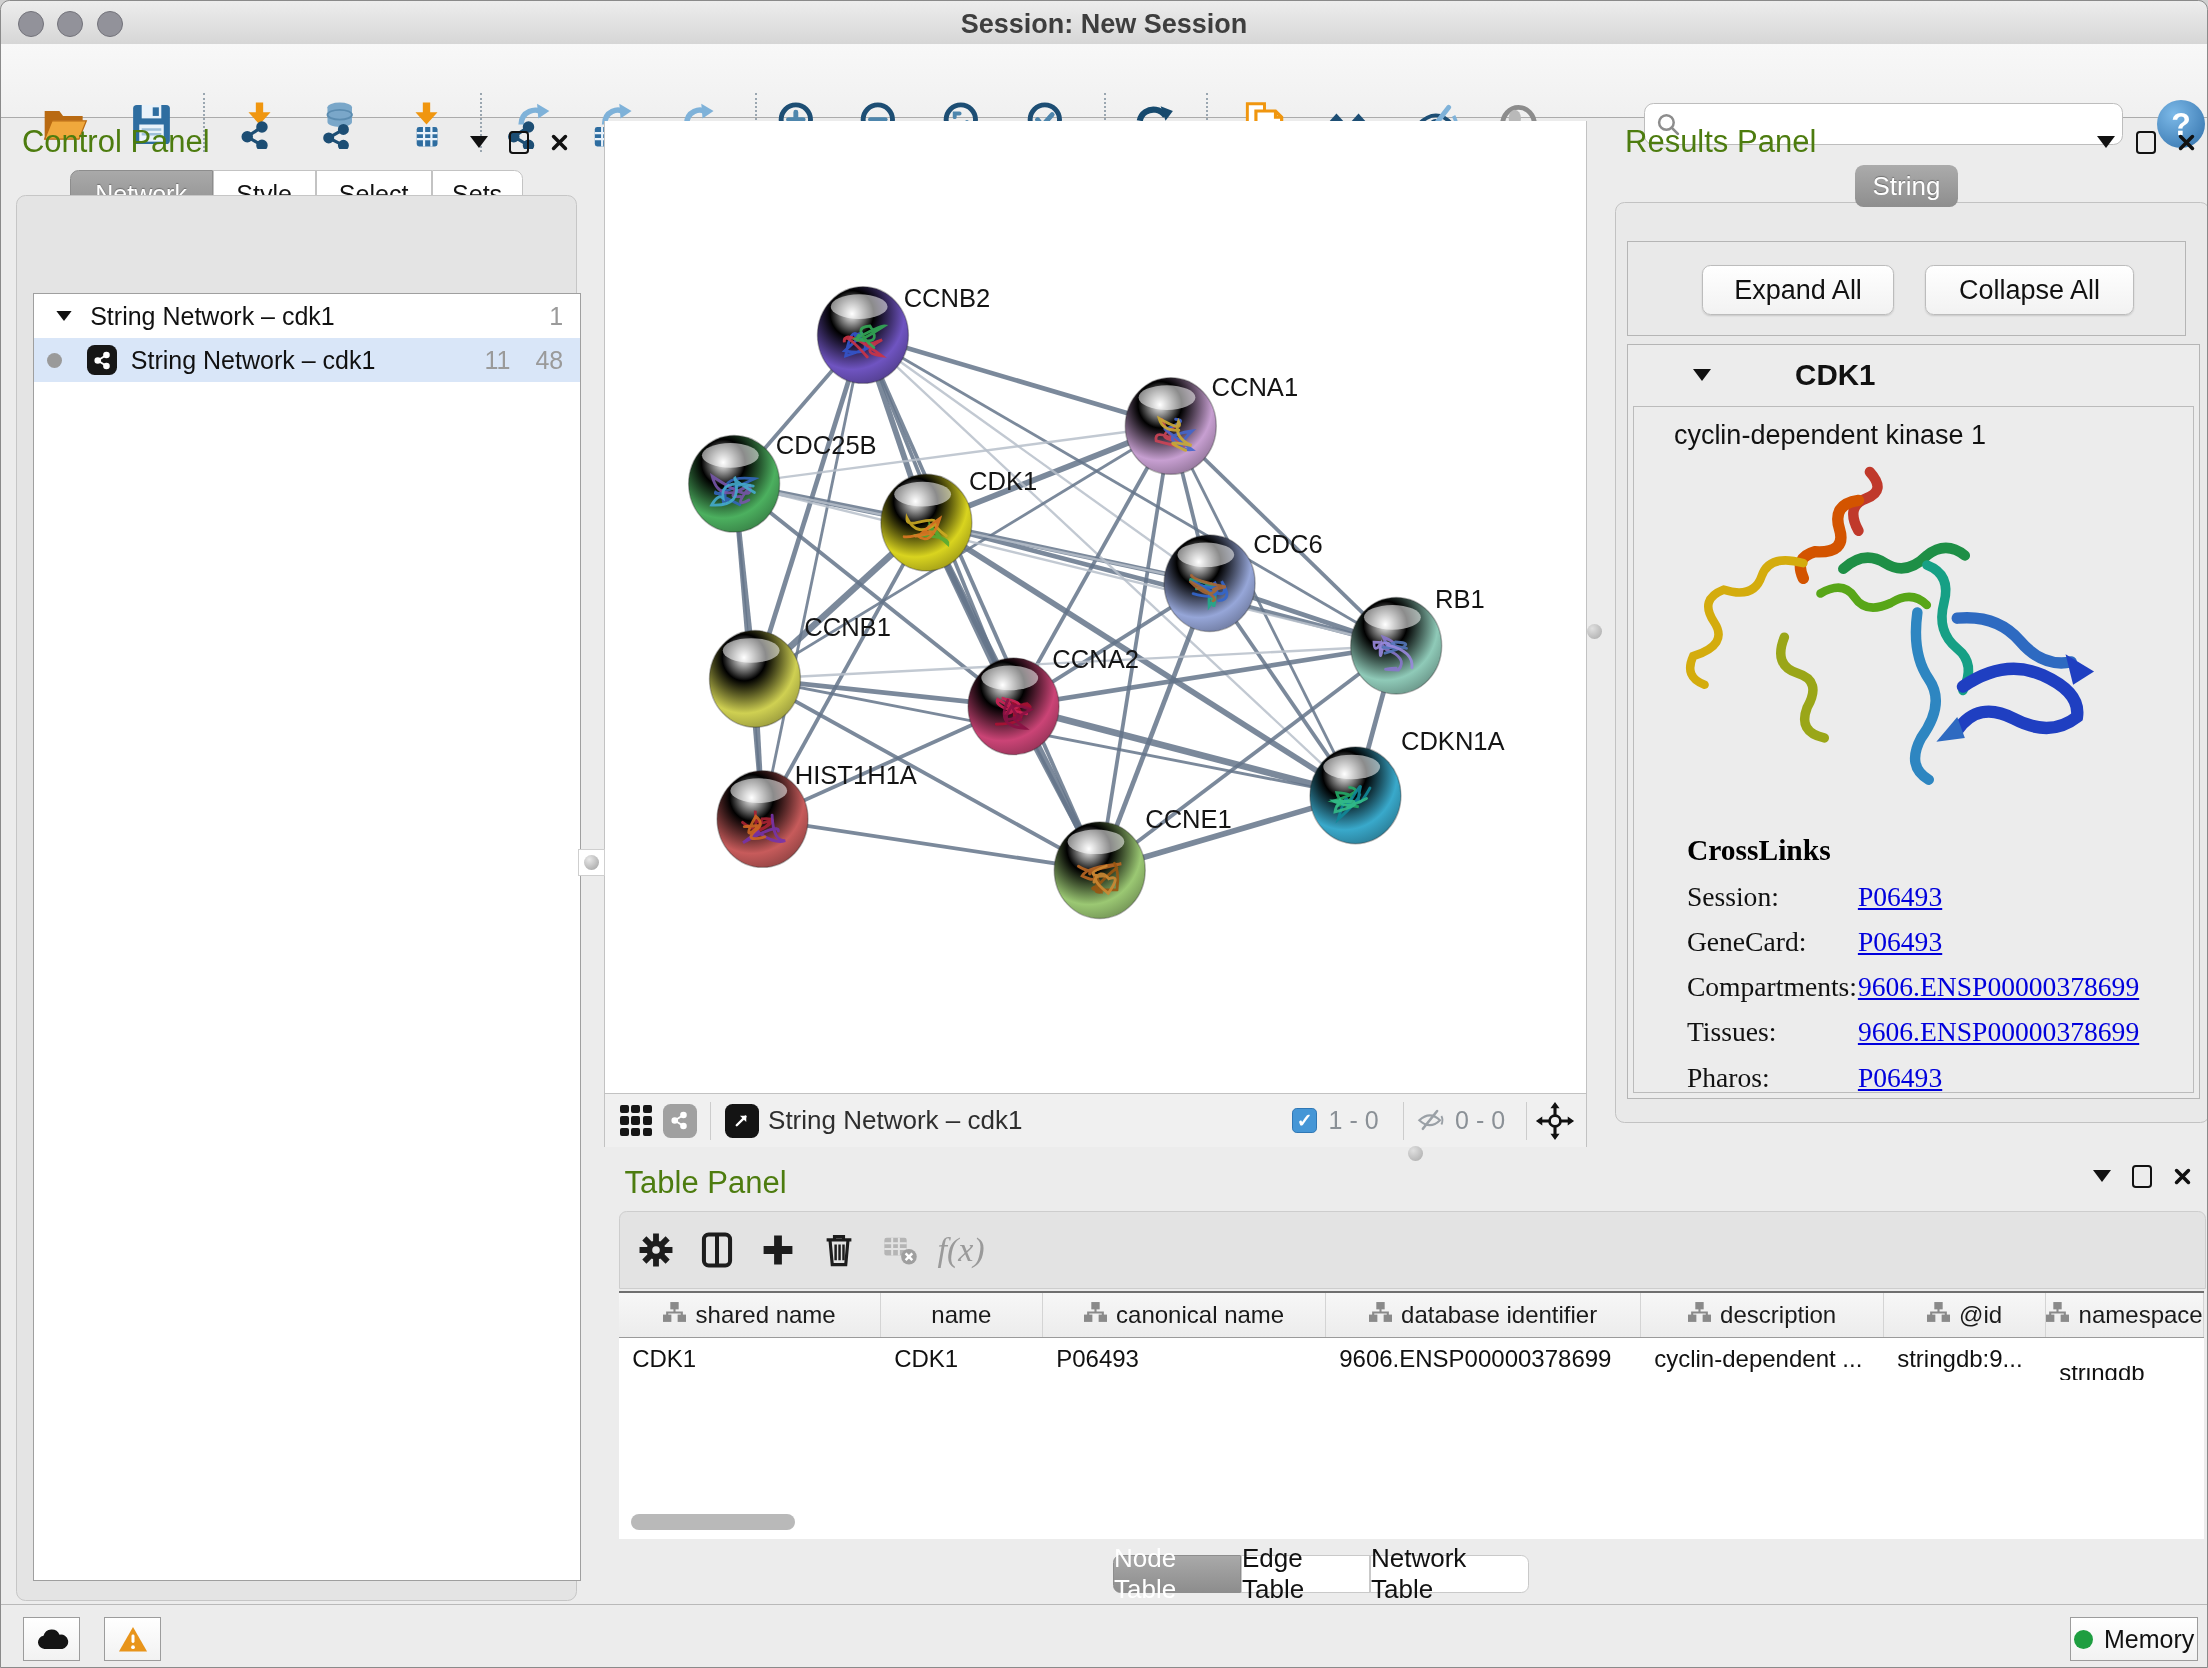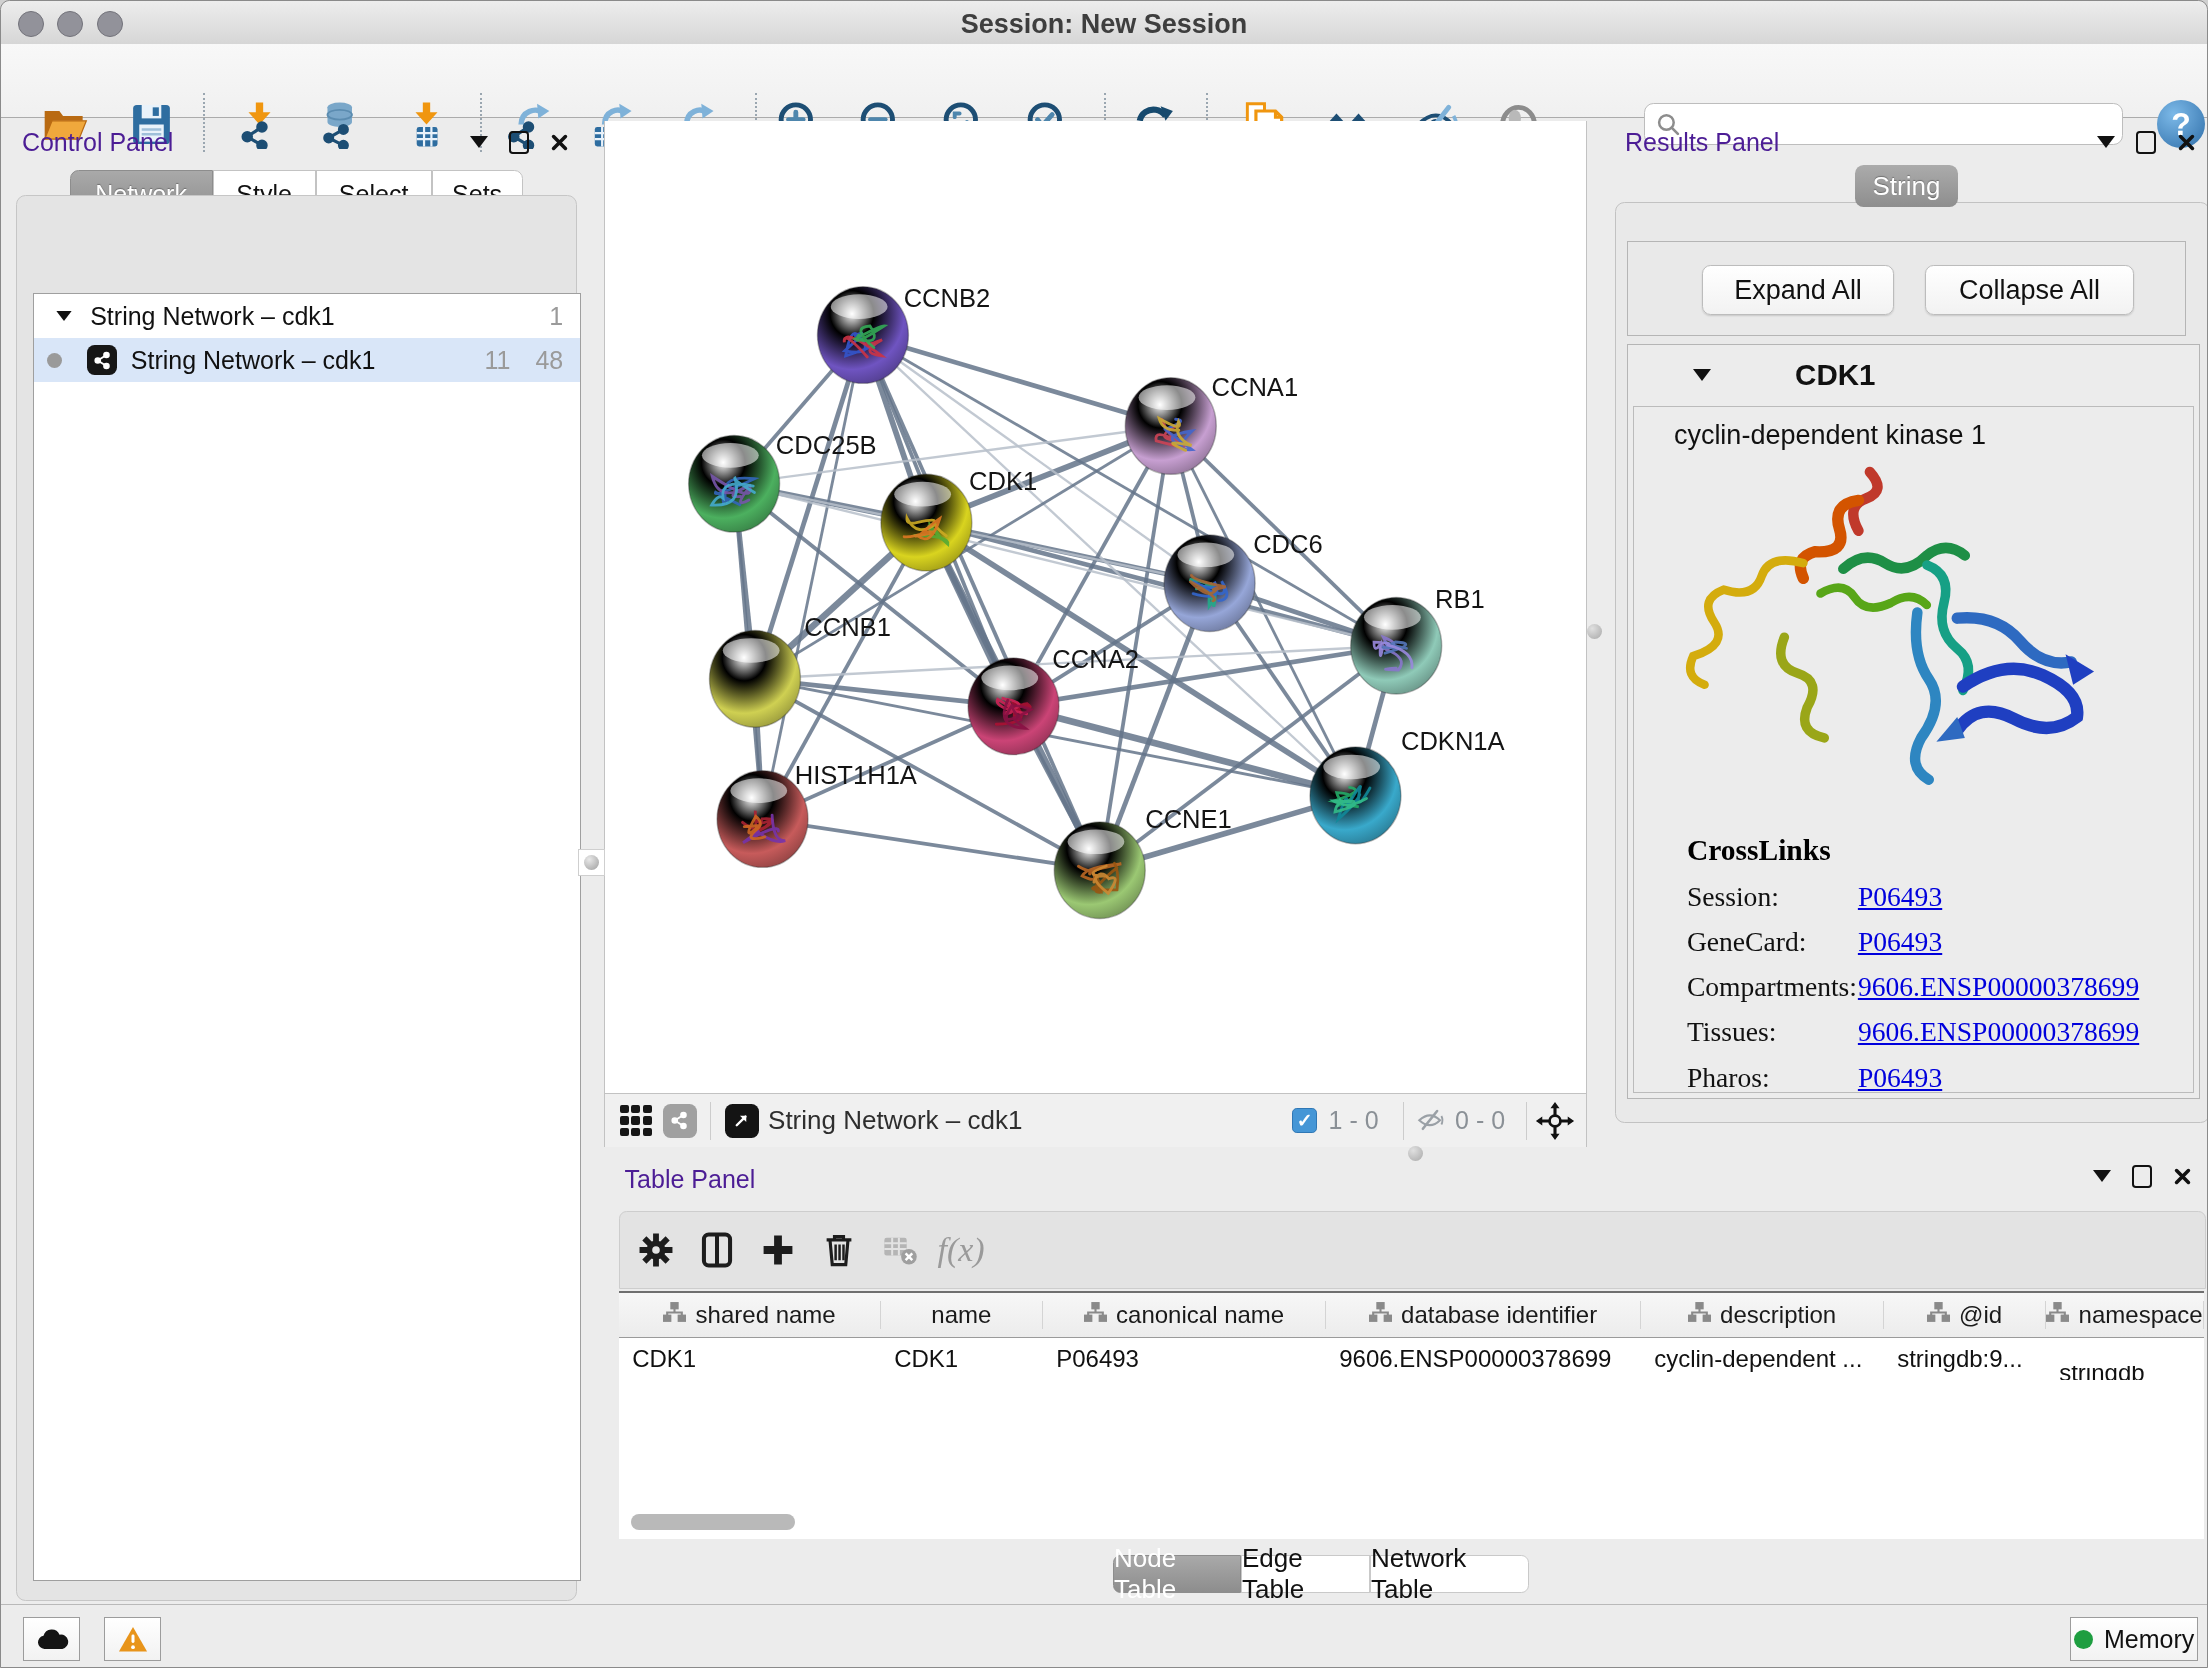--- a/index.html
+++ b/index.html
@@ -23,21 +23,21 @@
      border-left:2.9px dotted #9aa6b0;}
   .searchbox{position:absolute;left:1643px;top:59px;width:479px;height:42px;
      background:#fff;border:1.9px solid #bdbdbd;border-radius:9.5px;
      display:flex;align-items:center;padding-left:11.4px;box-sizing:border-box;}
   .searchbox input{border:none;outline:none;font-size:23px;flex:1;
      font-family:"Liberation Sans",sans-serif;background:transparent;margin-left:7.6px;}
   .help-btn{position:absolute;left:2156px;top:56px;width:48px;height:48px;border-radius:50%;
      background:radial-gradient(circle at 35% 30%,#7cb9e8,#2f6ea8);display:flex;
      align-items:center;justify-content:center;color:#fff;font-size:32px;font-weight:bold;cursor:pointer;}
   
-  .panel-title{font-size:25px;color:#4c1d95;}
+  .panel-title{font-size:31px;color:#4d7c0f;}
   .win-ctrls{display:flex;align-items:center;gap:21px;}
   .tri-down{width:0;height:0;border-left:9.5px solid transparent;border-right:9.5px solid transparent;
      border-top:12.4px solid #111;}
   .sq{width:16px;height:19px;border:2.9px solid #111;border-radius:3.8px;}
   
   .control-panel{position:absolute;left:7.6px;top:120px;width:574px;height:1478px;}
   .cp-header{position:absolute;left:0;top:0;width:100%;height:42px;display:flex;
      align-items:center;justify-content:space-between;padding:0 13.3px;box-sizing:border-box;}
   .tabs-row{position:absolute;left:61px;top:49px;height:49px;display:flex;}
   .tab{height:49px;display:flex;align-items:center;justify-content:center;font-size:25px;
@@ -102,21 +102,21 @@
   .table-panel{position:absolute;left:616px;top:1156px;width:1592px;height:442px;}
   .tp-header{position:absolute;left:7.6px;right:17px;top:7.6px;height:38px;display:flex;
      align-items:flex-start;justify-content:space-between;}
   .tp-toolbar{position:absolute;left:1.9px;top:54px;width:1585px;height:76px;background:#e3e3e3;
      border:1px solid #cdcdcd;border-radius:7.6px 7.6px 0 0;display:flex;align-items:center;}
   .tp-tool{width:61px;height:53px;display:flex;align-items:center;justify-content:center;cursor:pointer;}
   .fx{font-family:"Liberation Serif",serif;font-style:italic;font-size:34px;color:#9a9a9a;}
   .tbl{position:absolute;left:1.9px;top:134px;width:1585px;height:246px;background:#fff;
      border-top:2.9px solid #6f6f6f;overflow:hidden;}
   .tbl-head{display:flex;height:44px;background:linear-gradient(#f7f7f7,#ececec);
-     border-bottom:1.9px solid #9a9a9a;align-items:center;}
+     border-bottom:1.9px solid #9a9a9a;}
   .th{display:flex;align-items:center;justify-content:center;gap:9.5px;font-size:24px;color:#1a1a1a;
      border-right:1.9px solid #d4d4d4;box-sizing:border-box;overflow:hidden;white-space:nowrap;cursor:pointer;}
   .tbl-row{display:flex;height:42px;}
   .td{font-size:24px;color:#111;padding-left:13.3px;box-sizing:border-box;display:flex;
      align-items:center;overflow:hidden;white-space:nowrap;}
   .hscroll{position:absolute;left:14.3px;top:357px;width:164px;height:16px;border-radius:8.6px;background:#b9b9b9;cursor:pointer;}
   .tp-tabs{position:absolute;left:496px;top:398px;display:flex;border-radius:15px;}
   .tp-tab{height:38px;display:flex;align-items:center;justify-content:center;font-size:26px;
      background:#fff;border:1px solid #c9c9c9;color:#111;box-sizing:border-box;cursor:pointer;}
   .tp-tab:first-child{border-radius:7.6px 0 0 7.6px;}

